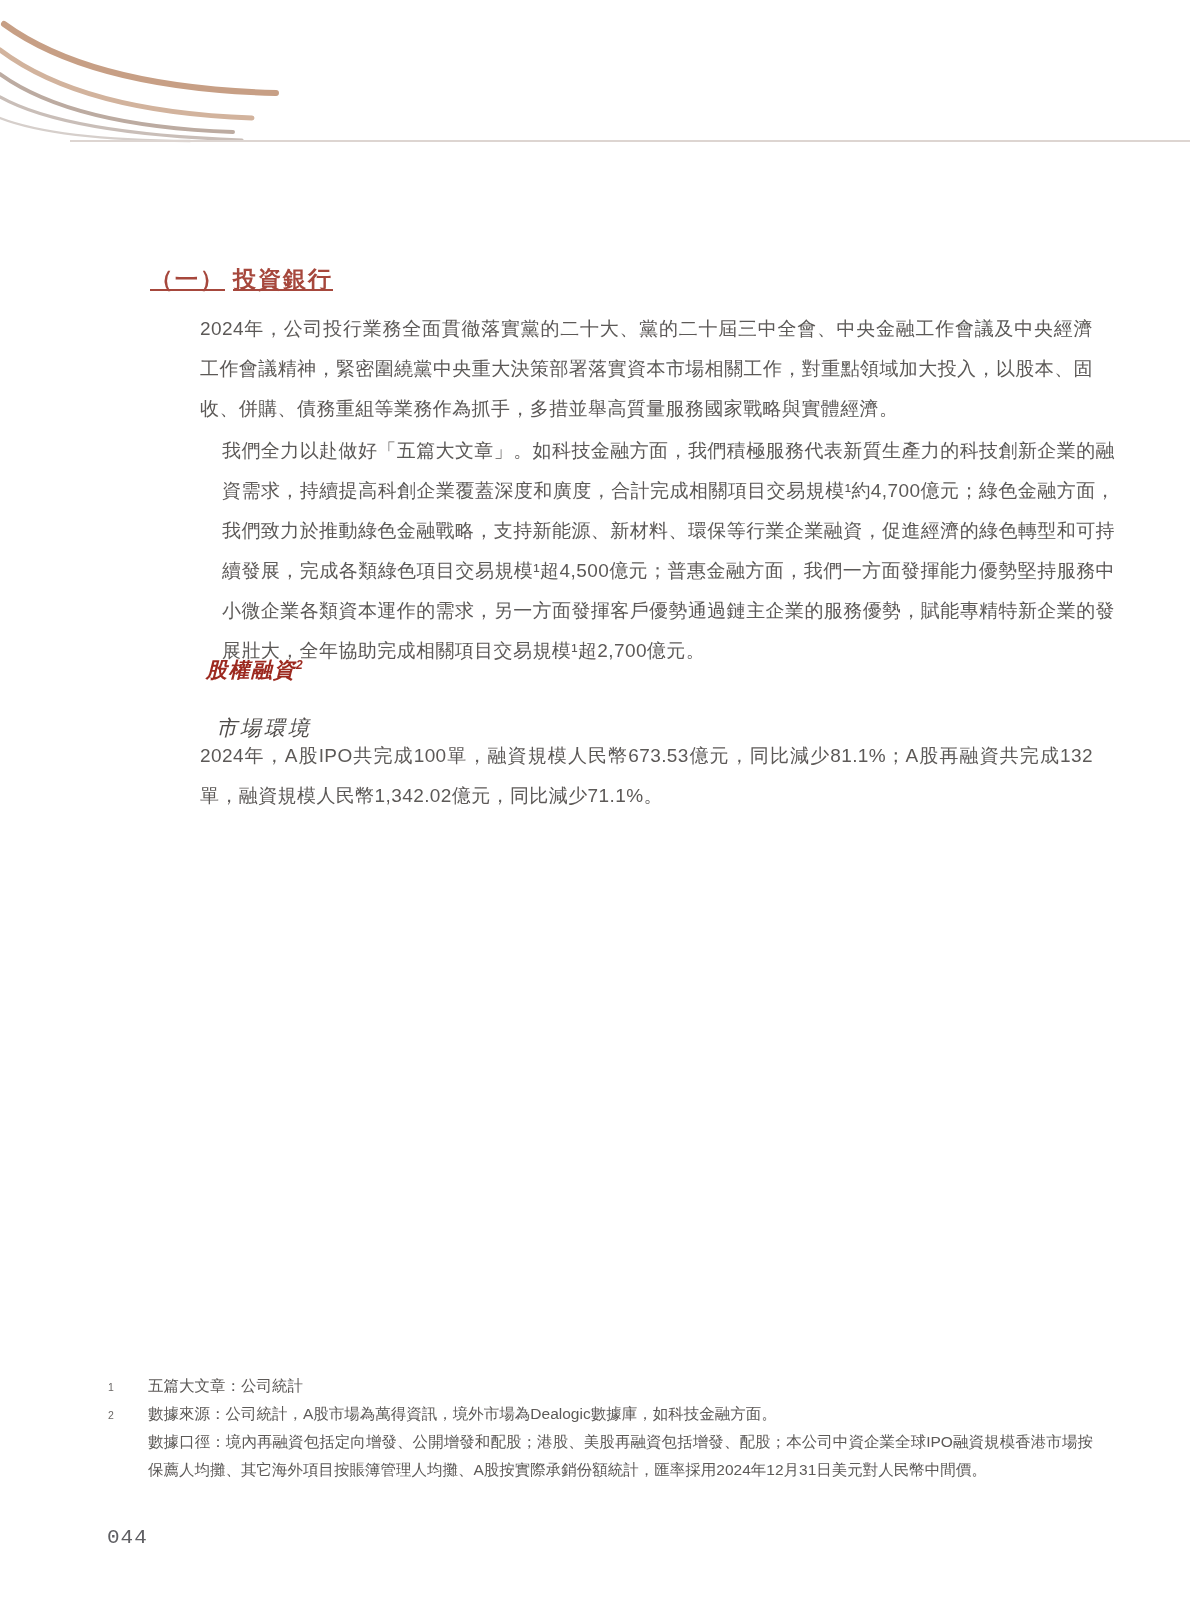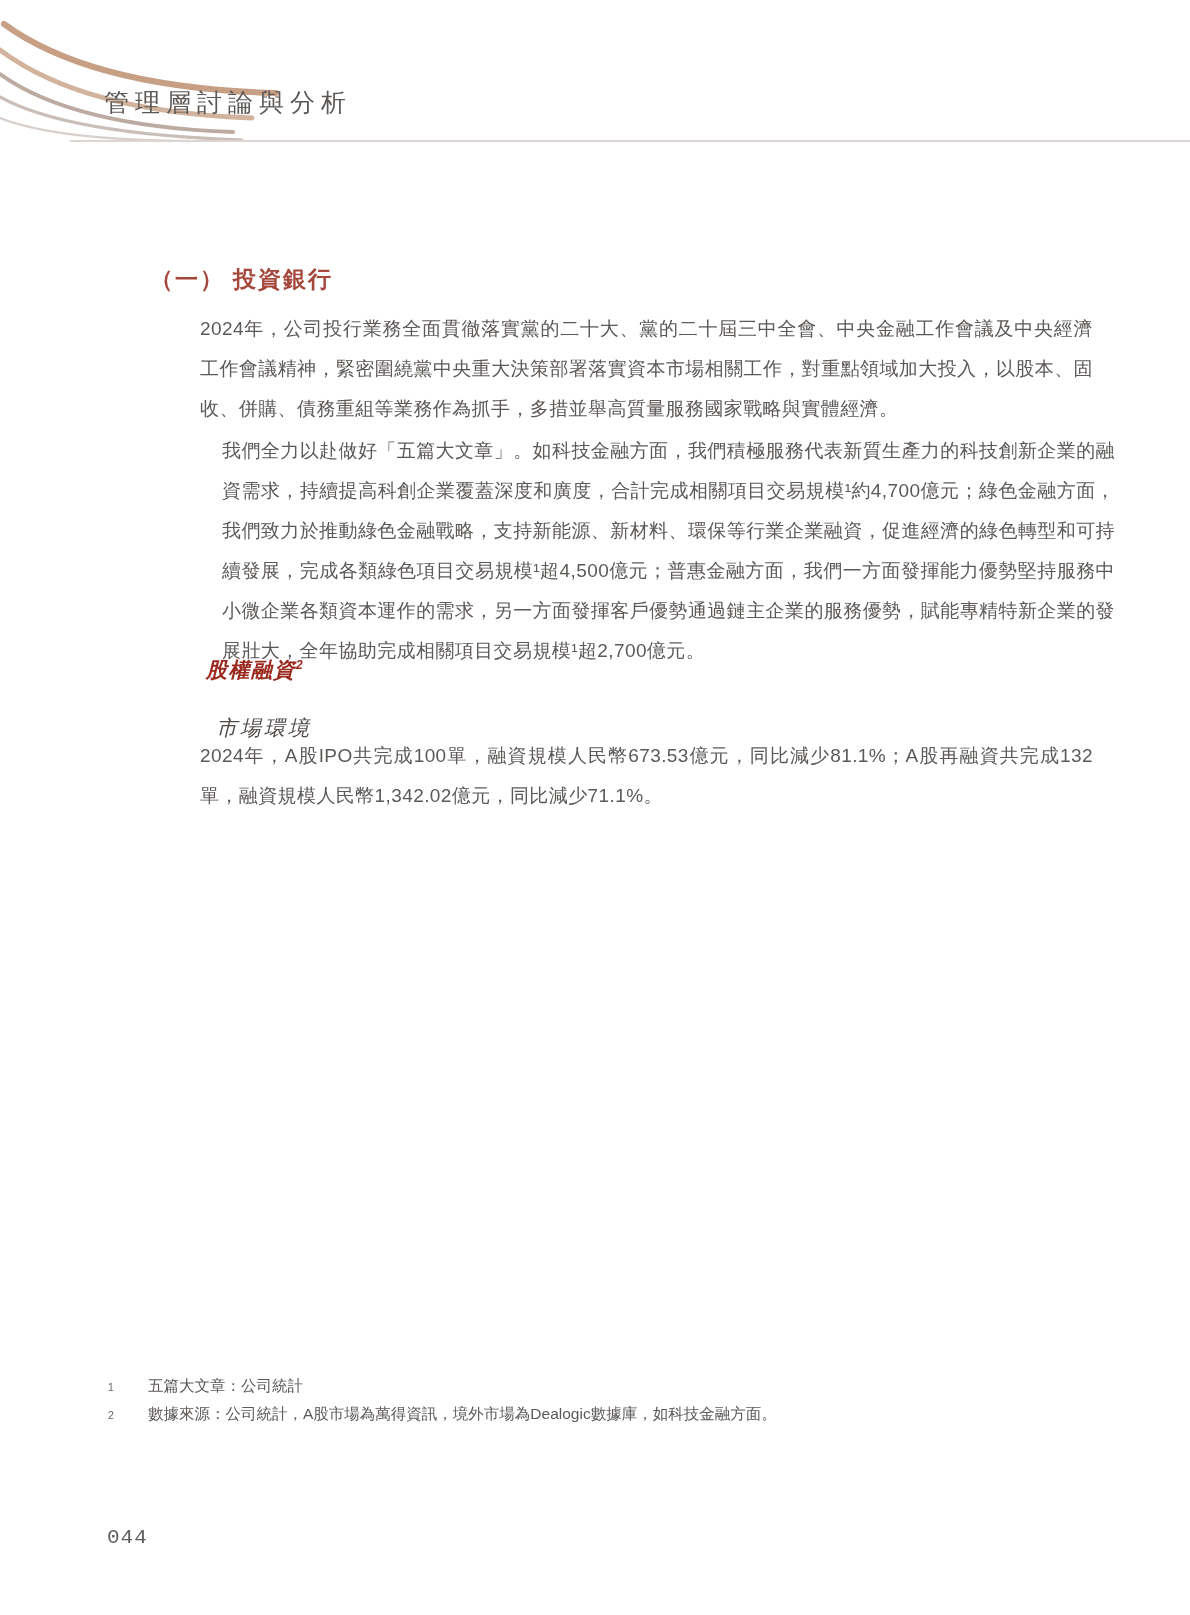--- a/index.html
+++ b/index.html
@@ -22,21 +22,21 @@
     white-space:nowrap;
   }
   #header-rule{
     left:70px;right:0;top:140px;height:2px;
     background:#ddd5d1;
   }
   
   #section-heading{
     left:150px;top:264px;
     font-size:23px;font-weight:700;color:var(--accent1,#a6473c);
-    letter-spacing:2px;white-space:nowrap;
+    letter-spacing:2px;white-space:nowrap;text-decoration:underline;
   }
   #section-heading .sec-title{margin-left:8px;}
   
   .body-par{
     left:200px;width:893px;
     font-size:19px;line-height:40px;letter-spacing:0.4px;
     text-align:justify;color:#5c5957;margin:0;
   }
   #p1{top:309px;}
   #p2{top:431px;margin-left:22px;}
@@ -77,21 +77,20 @@
 <div class="page">
 
   <svg id="deco" class="abs" viewBox="0 0 300 140" fill="none" stroke-linecap="round">
     <path d="M 4 10 Q 92 74 276 79" stroke="#c79f85" stroke-width="6"></path>
     <path d="M 0 36 Q 82 98 252 104" stroke="#d2b39d" stroke-width="5"></path>
     <path d="M 0 60 Q 72 112 233 118" stroke="#bcaba1" stroke-width="4"></path>
     <path d="M 0 83 Q 66 120 242 126" stroke="#c9beb8" stroke-width="3.2"></path>
     <path d="M 0 104 Q 56 126 190 127" stroke="#d6cfcb" stroke-width="2.4"></path>
   </svg>
 
-  <div id="header-title" class="abs">管理層討論與分析</div>
   <div id="header-rule" class="abs"></div>
 
   <h2 id="section-heading" class="abs" style="margin:0;">
     <span class="sec-num">（一）</span><span class="sec-title">投資銀行</span>
   </h2>
 
   <p id="p1" class="abs body-par">2024年，公司投行業務全面貫徹落實黨的二十大、黨的二十屆三中全會、中央金融工作會議及中央經濟工作會議精神，緊密圍繞黨中央重大決策部署落實資本市場相關工作，對重點領域加大投入，以股本、固收、併購、債務重組等業務作為抓手，多措並舉高質量服務國家戰略與實體經濟。</p>
 
   <p id="p2" class="abs body-par">我們全力以赴做好「五篇大文章」。如科技金融方面，我們積極服務代表新質生產力的科技創新企業的融資需求，持續提高科創企業覆蓋深度和廣度，合計完成相關項目交易規模¹約4,700億元；綠色金融方面，我們致力於推動綠色金融戰略，支持新能源、新材料、環保等行業企業融資，促進經濟的綠色轉型和可持續發展，完成各類綠色項目交易規模¹超4,500億元；普惠金融方面，我們一方面發揮能力優勢堅持服務中小微企業各類資本運作的需求，另一方面發揮客戶優勢通過鏈主企業的服務優勢，賦能專精特新企業的發展壯大，全年協助完成相關項目交易規模¹超2,700億元。</p>
 
@@ -106,18 +105,19 @@
 
   <div id="footnotes" class="abs">
     <div class="fn-row">
       <span class="fn-marker">1</span>
       <div>五篇大文章：公司統計</div>
       <div></div>
     </div>
     <div class="fn-row">
       <span class="fn-marker">2</span>
       <div>數據來源：公司統計，A股市場為萬得資訊，境外市場為Dealogic數據庫，如科技金融方面。</div>
+      <div>數據口徑：境內再融資包括定向增發、公開增發和配股；港股、美股再融資包括增發、配股；本公司中資企業全球IPO融資規模香港市場按保薦人均攤、其它海外項目按賬簿管理人均攤、A股按實際承銷份額統計，匯率採用2024年12月31日美元對人民幣中間價。</div>
     </div>
   </div>
 
   <div id="page-number" class="abs">044</div>
 
 </div>
 
 </body></html>

